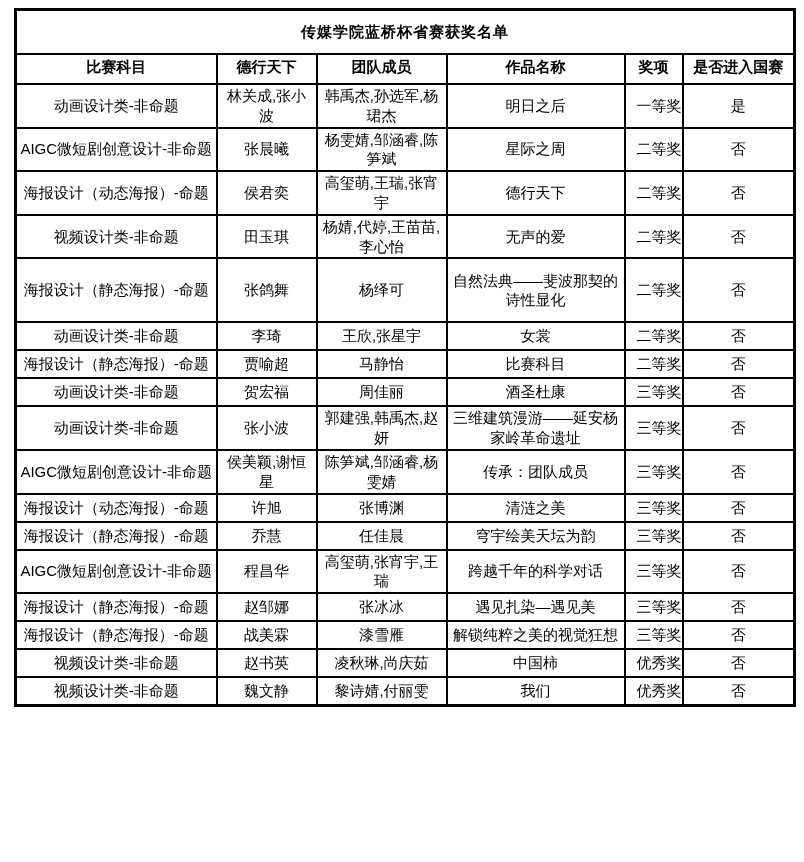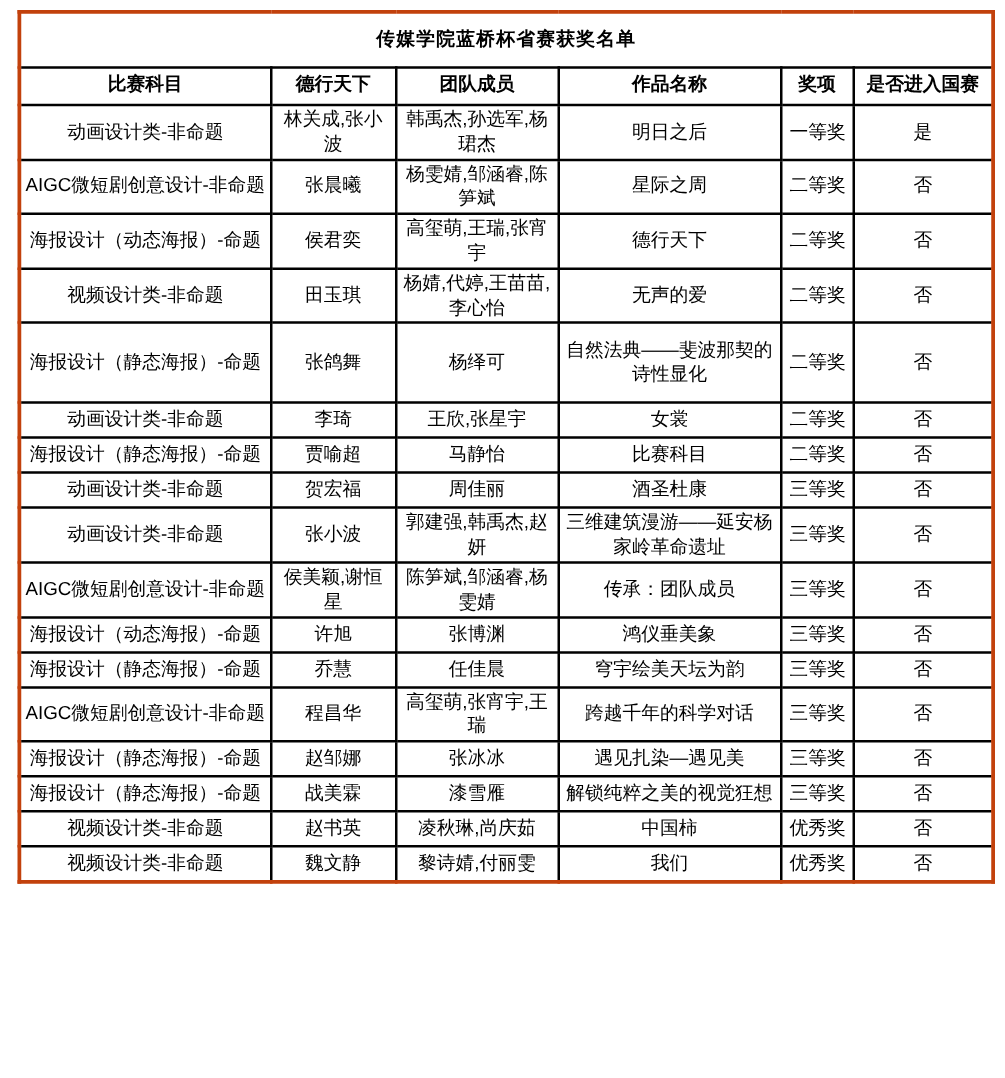--- a/index.html
+++ b/index.html
@@ -14,21 +14,21 @@
     background: #ffffff;
     overflow: hidden;
     font-family: "Liberation Sans", sans-serif;
     color: #000000;
   }
   table.award-table {
     border-collapse: collapse;
     table-layout: fixed;
     width: 779px;
     margin: 8px 0 0 14px;
-    border: 3px solid #c2410c;
+    border: 3px solid #000000;
   }
   table.award-table td, table.award-table th {
     border: 2px solid #000000;
     text-align: center;
     vertical-align: middle;
     padding: 1px 2px;
     font-size: 15px;
     line-height: 1.32;
     word-break: break-all;
     overflow: hidden;
@@ -44,21 +44,21 @@
     font-weight: bold;
     height: 26px;
     padding: 2px 1px;
     font-family: Liberation Mono, monospace;
   }
   tbody td {
     height: 24px;
   }
   
   tbody td:nth-child(5) {
-    text-align: center;
+    text-align: right;
     padding-left: 1px;
     padding-right: 0;
   }
   
   tbody tr:nth-child(5) { height: 64px; }
 </style>
 </head>
 <body>
 
 <div class="sheet">
@@ -162,21 +162,21 @@
           <td>侯美颖,谢恒星</td>
           <td>陈笋斌,邹涵睿,杨雯婧</td>
           <td>传承：团队成员</td>
           <td>三等奖</td>
           <td>否</td>
         </tr>
         <tr>
           <td>海报设计（动态海报）-命题</td>
           <td>许旭</td>
           <td>张博渊</td>
-          <td>鸿仪垂美象</td>
+          <td>清涟之美</td>
           <td>三等奖</td>
           <td>否</td>
         </tr>
         <tr>
           <td>海报设计（静态海报）-命题</td>
           <td>乔慧</td>
           <td>任佳晨</td>
           <td>穹宇绘美天坛为韵</td>
           <td>三等奖</td>
           <td>否</td>

